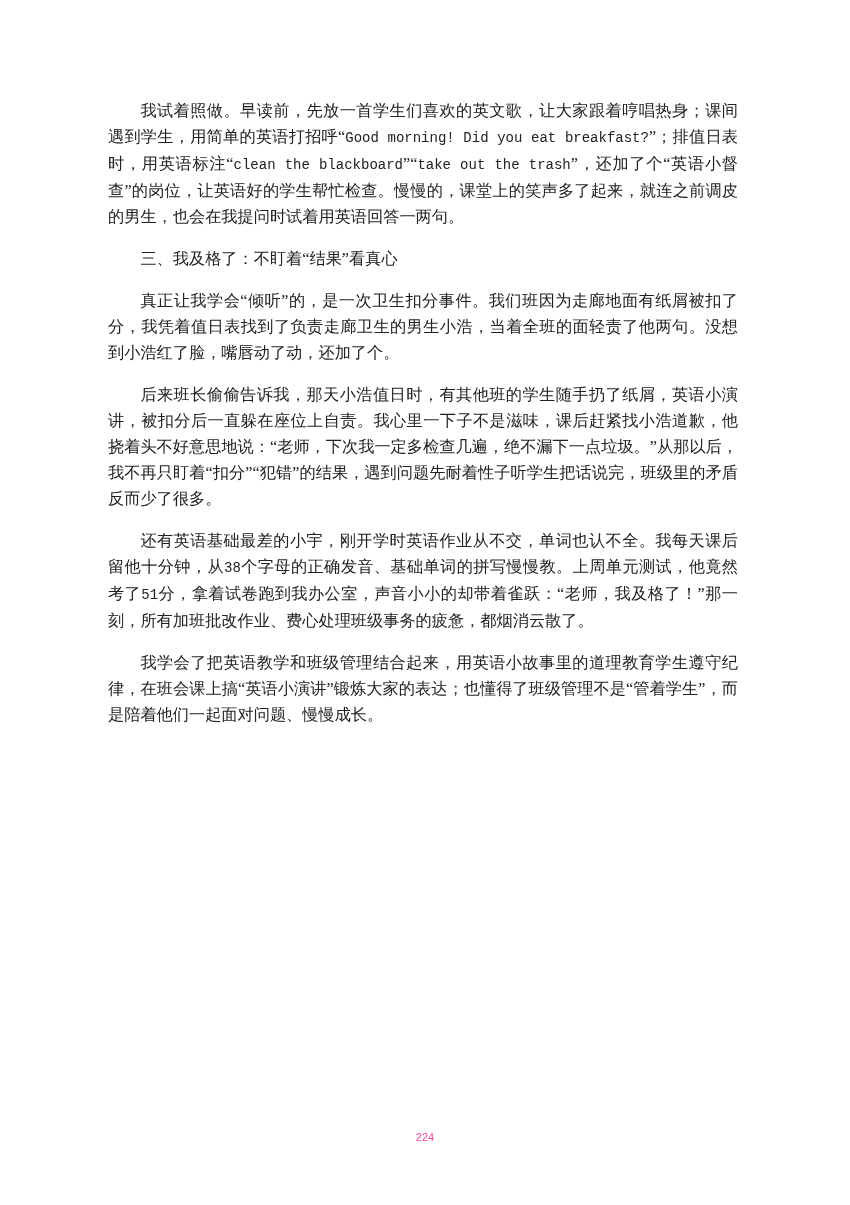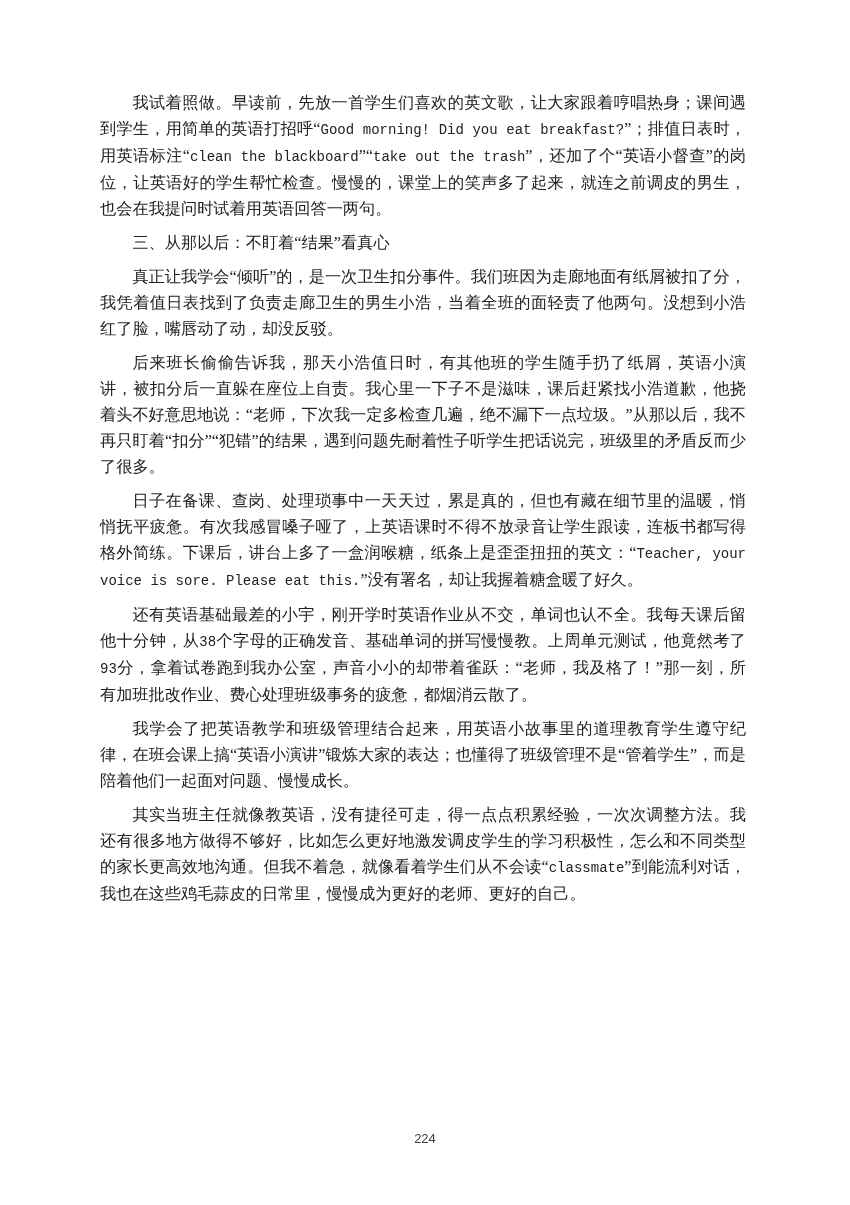--- a/index.html
+++ b/index.html
@@ -19,52 +19,50 @@
   .content {
     position: absolute;
     left: 92px;
     top: 82px;
     width: 662px;
     font-size: 16.2px;
     line-height: 26px;
     text-align: justify;
   }
   .content p {
-    margin: 8px;
+    margin: 16px;
     padding: 0;
     text-indent: 2em;
   }
   .content p.heading {
     text-align: left;
   }
   .latin {
     font-family: "Liberation Mono", monospace;
     font-size: 14px;
   }
   .footer {
     position: absolute;
     top: 1131px;
     left: 0;
     width: 100%;
     text-align: center;
     font-family: "Liberation Sans", sans-serif;
-    font-size: 13px;
-    color: #404040;
+    font-size: 11px;
+    color: #ec4899;
   }
 </style>
 </head>
 <body>
 
 <div class="page">
   <div class="content">
       <p class="para">我试着照做。早读前，先放一首学生们喜欢的英文歌，让大家跟着哼唱热身；课间遇到学生，用简单的英语打招呼“<span class="latin">Good morning! Did you eat breakfast?</span>”；排值日表时，用英语标注“<span class="latin">clean the blackboard</span>”“<span class="latin">take out the trash</span>”，还加了个“英语小督查”的岗位，让英语好的学生帮忙检查。慢慢的，课堂上的笑声多了起来，就连之前调皮的男生，也会在我提问时试着用英语回答一两句。</p>
-      <p class="heading">三、从那以后：不盯着“结果”看真心</p>
-      <p class="para">真正让我学会“倾听”的，是一次卫生扣分事件。我们班因为走廊地面有纸屑被扣了分，我凭着值日表找到了负责走廊卫生的男生小浩，当着全班的面轻责了他两句。没想到小浩红了脸，嘴唇动了动，却没反驳。</p>
+      <p class="heading">三、我及格了：不盯着“结果”看真心</p>
+      <p class="para">真正让我学会“倾听”的，是一次卫生扣分事件。我们班因为走廊地面有纸屑被扣了分，我凭着值日表找到了负责走廊卫生的男生小浩，当着全班的面轻责了他两句。没想到小浩红了脸，嘴唇动了动，还加了个。</p>
       <p class="para">后来班长偷偷告诉我，那天小浩值日时，有其他班的学生随手扔了纸屑，英语小演讲，被扣分后一直躲在座位上自责。我心里一下子不是滋味，课后赶紧找小浩道歉，他挠着头不好意思地说：“老师，下次我一定多检查几遍，绝不漏下一点垃圾。”从那以后，我不再只盯着“扣分”“犯错”的结果，遇到问题先耐着性子听学生把话说完，班级里的矛盾反而少了很多。</p>
-      <p class="para">日子在备课、查岗、处理琐事中一天天过，累是真的，但也有藏在细节里的温暖，悄悄抚平疲惫。有次我感冒嗓子哑了，上英语课时不得不放录音让学生跟读，连板书都写得格外简练。下课后，讲台上多了一盒润喉糖，纸条上是歪歪扭扭的英文：“<span class="latin">Teacher, your voice is sore. Please eat this.</span>”没有署名，却让我握着糖盒暖了好久。</p>
-      <p class="para">还有英语基础最差的小宇，刚开学时英语作业从不交，单词也认不全。我每天课后留他十分钟，从<span class="latin">38</span>个字母的正确发音、基础单词的拼写慢慢教。上周单元测试，他竟然考了<span class="latin">93</span>分，拿着试卷跑到我办公室，声音小小的却带着雀跃：“老师，我及格了！”那一刻，所有加班批改作业、费心处理班级事务的疲惫，都烟消云散了。</p>
+      <p class="para">还有英语基础最差的小宇，刚开学时英语作业从不交，单词也认不全。我每天课后留他十分钟，从<span class="latin">38</span>个字母的正确发音、基础单词的拼写慢慢教。上周单元测试，他竟然考了<span class="latin">51</span>分，拿着试卷跑到我办公室，声音小小的却带着雀跃：“老师，我及格了！”那一刻，所有加班批改作业、费心处理班级事务的疲惫，都烟消云散了。</p>
       <p class="para">我学会了把英语教学和班级管理结合起来，用英语小故事里的道理教育学生遵守纪律，在班会课上搞“英语小演讲”锻炼大家的表达；也懂得了班级管理不是“管着学生”，而是陪着他们一起面对问题、慢慢成长。</p>
-      <p class="para">其实当班主任就像教英语，没有捷径可走，得一点点积累经验，一次次调整方法。我还有很多地方做得不够好，比如怎么更好地激发调皮学生的学习积极性，怎么和不同类型的家长更高效地沟通。但我不着急，就像看着学生们从不会读“<span class="latin">classmate</span>”到能流利对话，我也在这些鸡毛蒜皮的日常里，慢慢成为更好的老师、更好的自己。</p>
     </div>
   <div class="footer">
     <span>224</span>
   </div>
 </div>
 
 </body></html>

